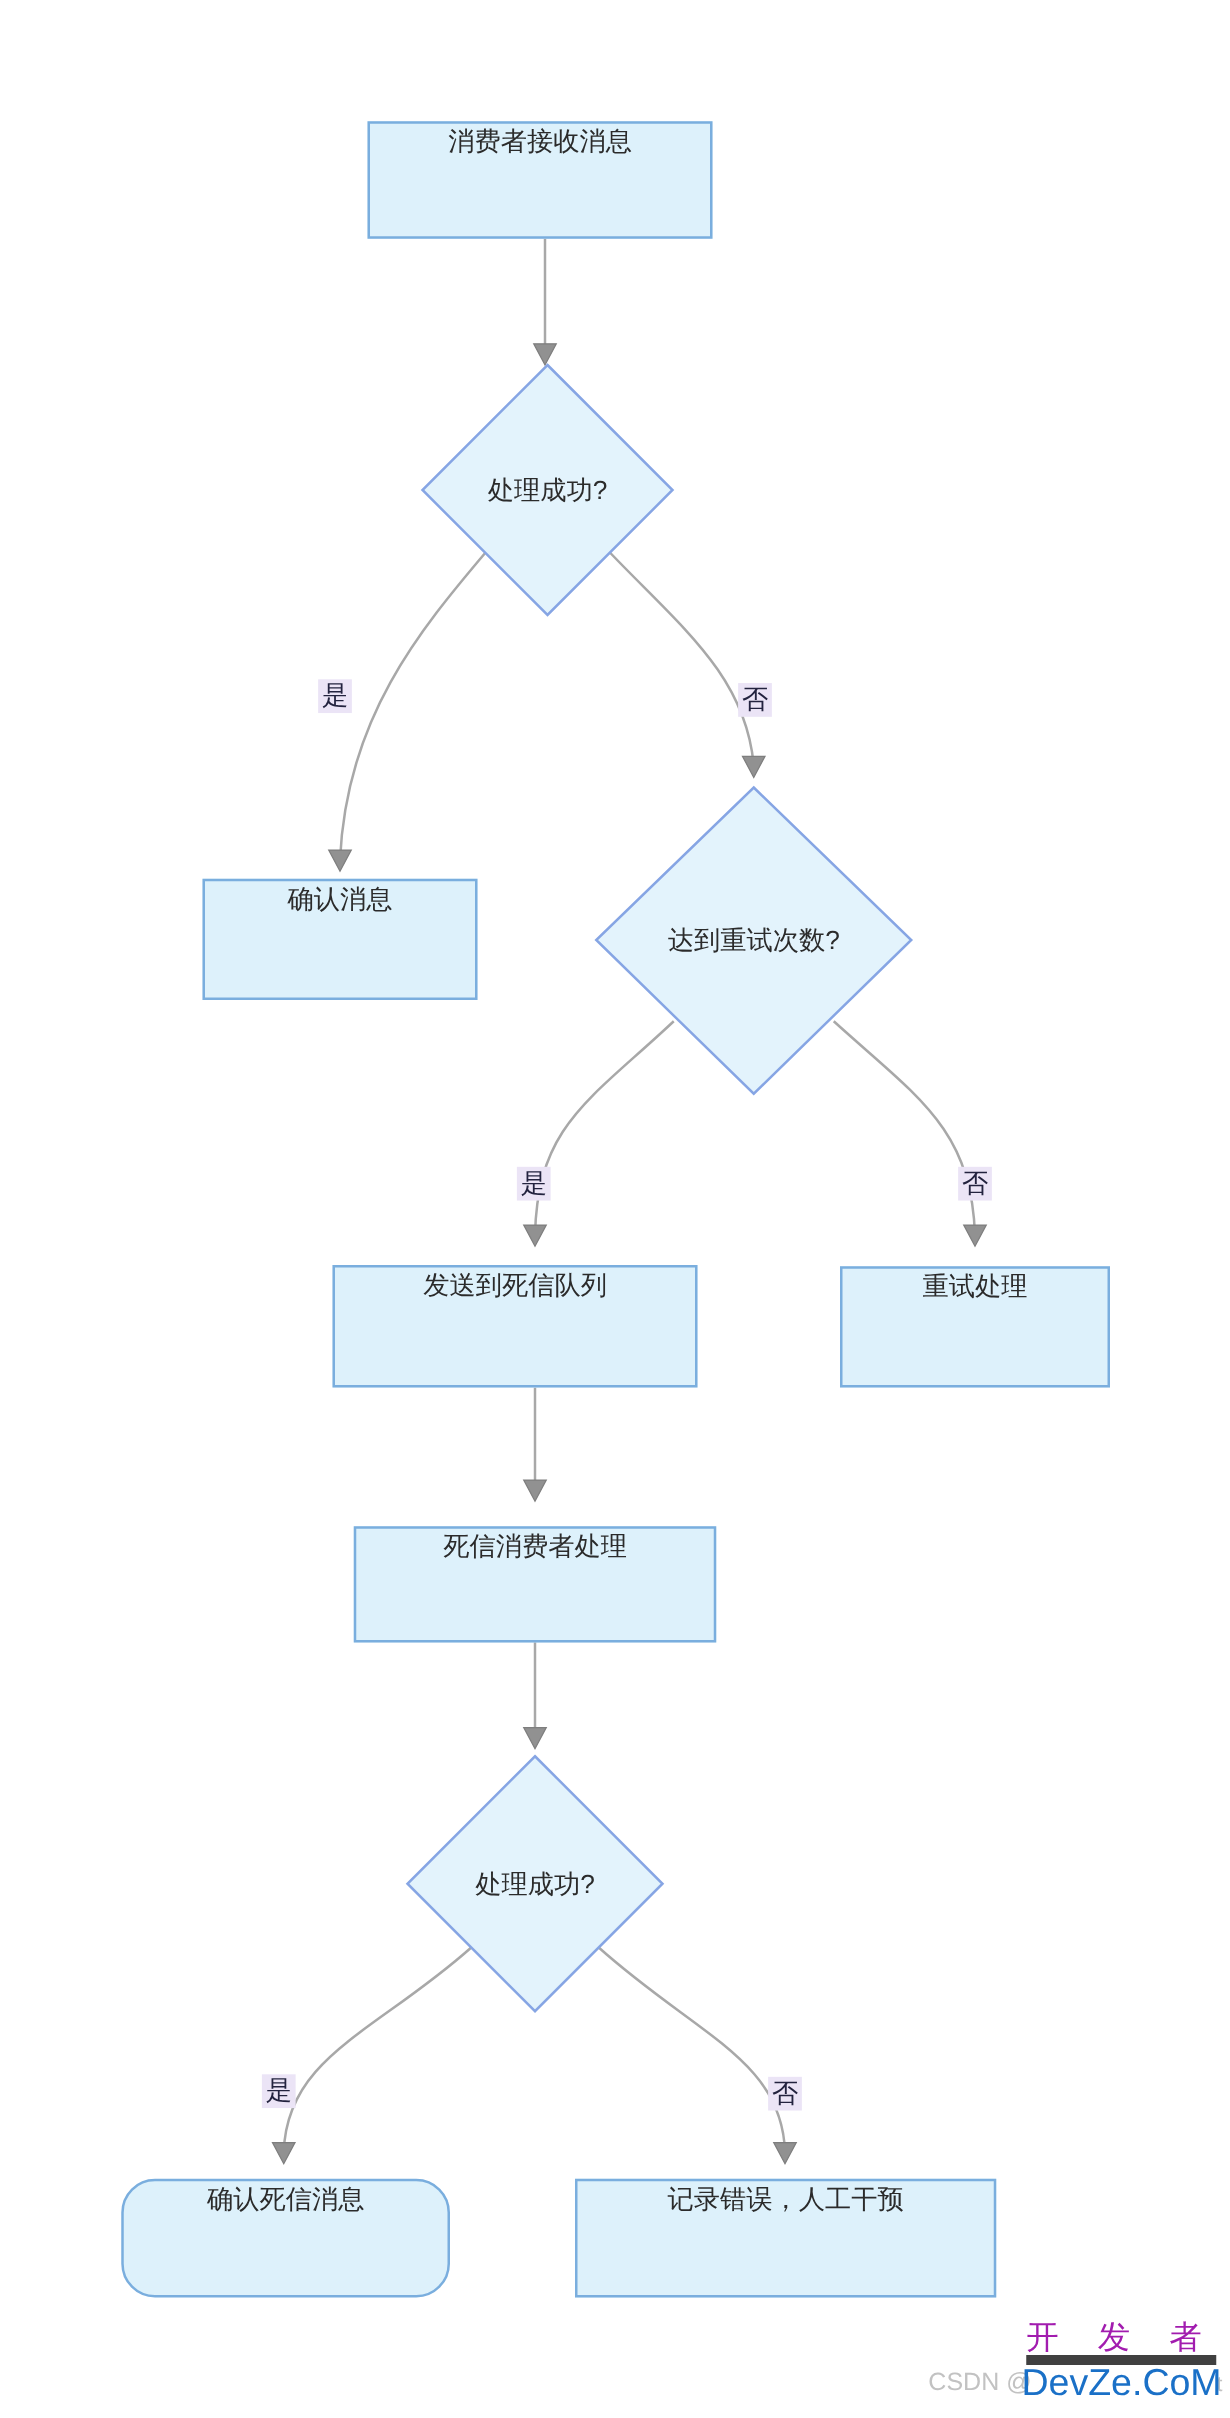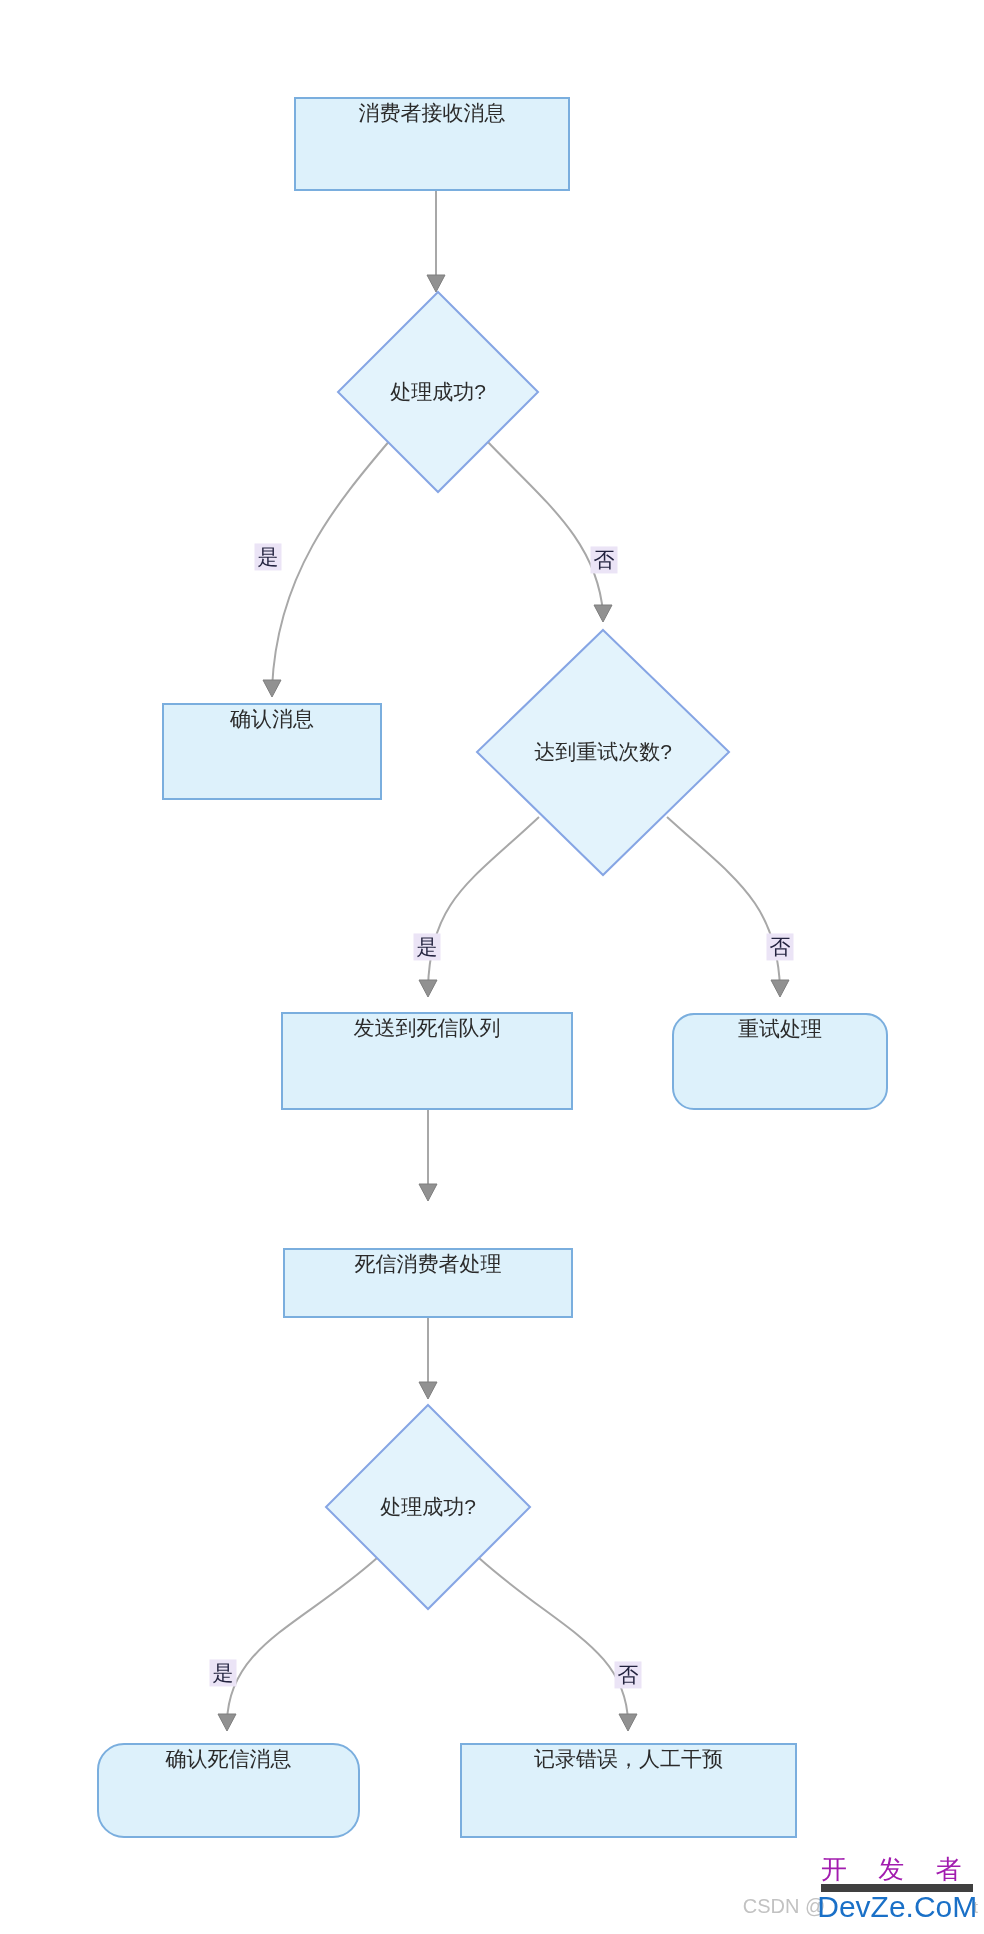--- a/index.html
+++ b/index.html
@@ -135,29 +135,29 @@
   </svg>
 
   <div class="node-rect" style="left:294px; top:97px; width:276px; height:94px;">
     <span>消费者接收消息</span>
   </div>
 
   <div class="node-rect" style="left:162px; top:703px; width:220px; height:97px;">
     <span>确认消息</span>
   </div>
 
-  <div class="node-rect" style="left:281px; top:1012px; width:292px; height:98px;">
+  <div class="node-rect" style="left:266px; top:1012px; width:292px; height:98px;">
     <span>发送到死信队列</span>
   </div>
 
-  <div class="node-rect" style="left:672px; top:1013px; width:216px; height:97px;border-radius:22px;">
+  <div class="node-rect" style="left:672px; top:1013px; width:216px; height:97px;">
     <span>重试处理</span>
   </div>
 
-  <div class="node-rect" style="left:283px; top:1248px; width:290px; height:70px;">
+  <div class="node-rect" style="left:283px; top:1221px; width:290px; height:93px;">
     <span>死信消费者处理</span>
   </div>
 
   <div class="node-rect" style="left:97px; top:1743px; width:263px; height:95px;border-radius:27px;">
     <span>确认死信消息</span>
   </div>
 
   <div class="node-rect" style="left:460px; top:1743px; width:337px; height:95px;">
     <span>记录错误，人工干预</span>
   </div>

